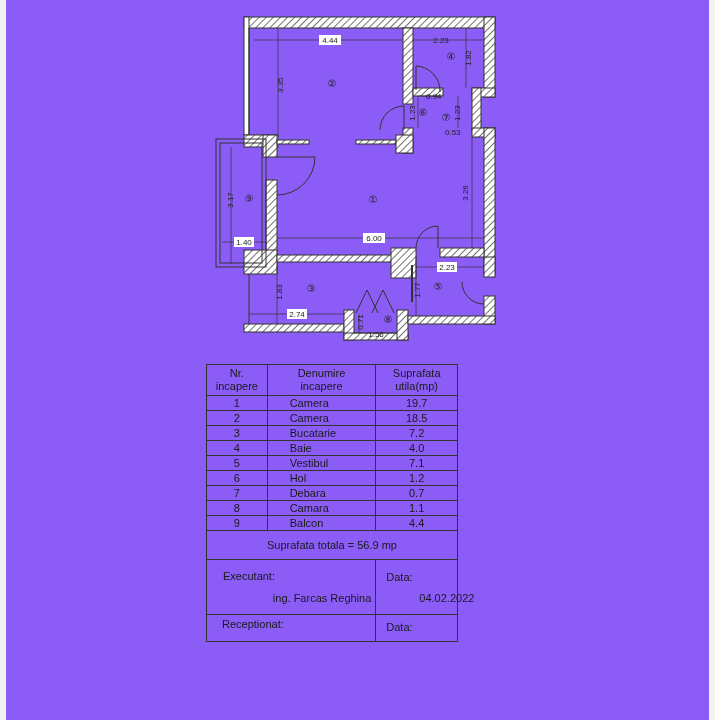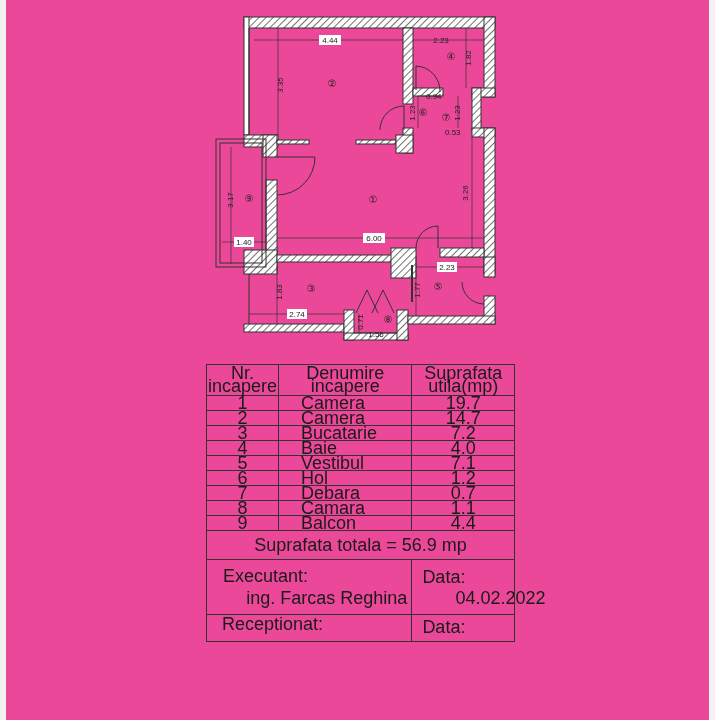--- a/index.html
+++ b/index.html
@@ -1,21 +1,21 @@
 <!DOCTYPE html>
 <html><head>
 <meta charset="utf-8">
 <style>
   html,body{margin:0;padding:0;}
   body{width:715px;height:720px;background:#f2f2f2;position:relative;overflow:hidden;font-family:"Liberation Sans",sans-serif;color:#1a1a1a;}
-  .page{position:absolute;left:6px;top:0;width:703px;height:720px;background:#ec4899;}
+  .page{position:absolute;left:6px;top:0;width:703px;height:720px;background:#8b5cf6;}
   .plan{position:absolute;left:0;top:0;}
   .dim{font-family:"Liberation Sans",sans-serif;font-size:8px;fill:#222;}
   .roomno{font-family:"Liberation Sans",sans-serif;font-size:10px;fill:#222;}
-  table.legend{position:absolute;left:200px;top:364px;width:309px;border-collapse:collapse;font-size:18px;}
+  table.legend{position:absolute;left:200px;top:364px;width:252px;border-collapse:collapse;font-size:11px;}
   table.legend td{border:1.2px solid #333;padding:0;height:14px;line-height:14px;}
   table.legend td.c{text-align:center;}
   table.legend td.l{padding-left:22px;}
   table.legend tr.hdr td{height:30px;line-height:13px;text-align:center;}
   table.legend tr.sum td{height:30px;text-align:center;}
   table.legend tr.sum2 td{height:28px;text-align:center;}
   .sig td{vertical-align:top;}
 </style>
 </head>
 <body>
@@ -155,21 +155,21 @@
     <td><span>Suprafata</span><br><span>utila(mp)</span></td>
   </tr>
   <tr>
           <td class="c">1</td>
           <td class="l">Camera</td>
           <td class="c">19.7</td>
         </tr>
   <tr>
           <td class="c">2</td>
           <td class="l">Camera</td>
-          <td class="c">14.7</td>
+          <td class="c">18.5</td>
         </tr>
   <tr>
           <td class="c">3</td>
           <td class="l">Bucatarie</td>
           <td class="c">7.2</td>
         </tr>
   <tr>
           <td class="c">4</td>
           <td class="l">Baie</td>
           <td class="c">4.0</td>

